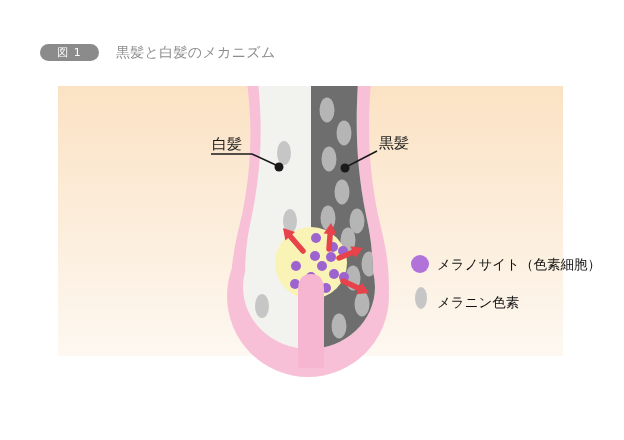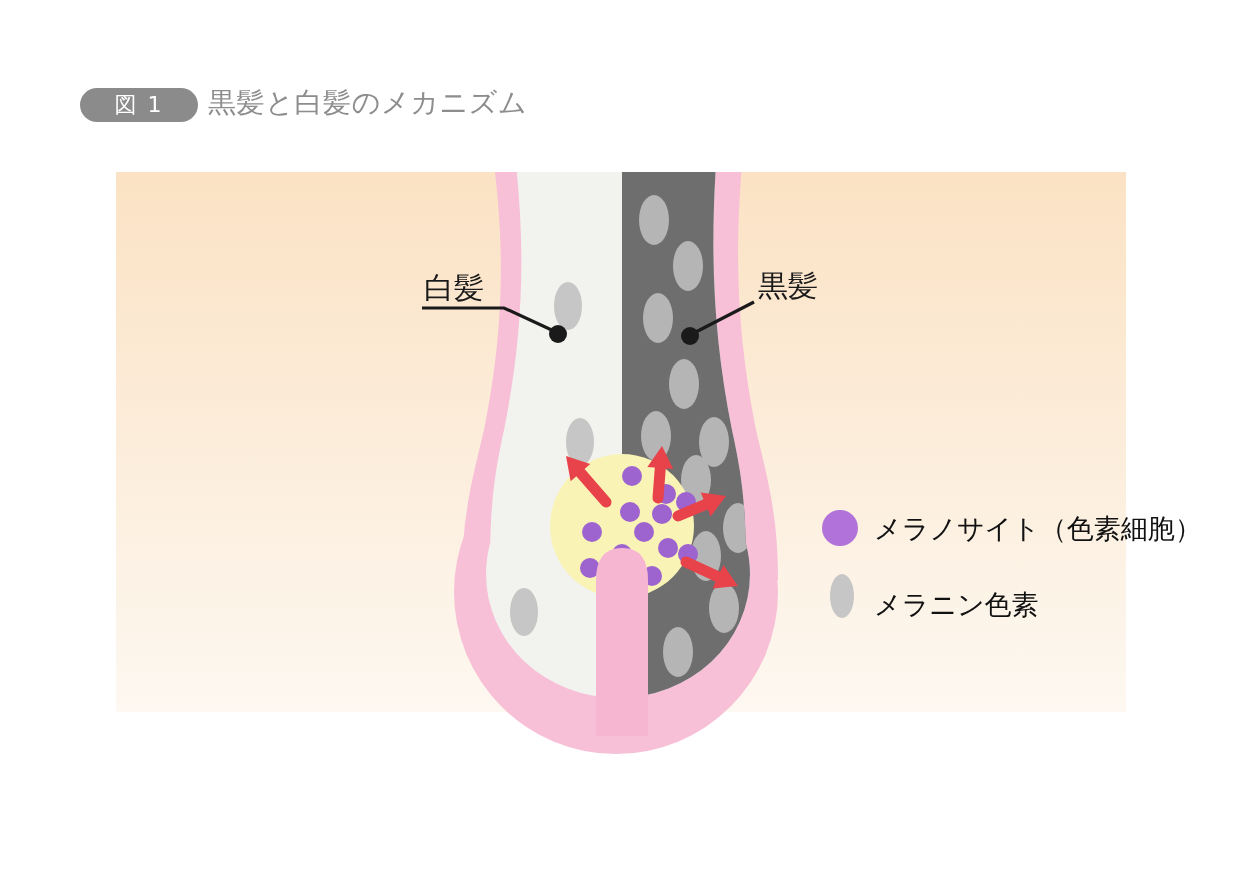--- a/index.html
+++ b/index.html
@@ -5,21 +5,21 @@
   html,body{margin:0;padding:0;background:#ffffff;}
   .page{
     position:relative;width:624px;height:440px;background:#ffffff;overflow:hidden;
     font-family:"DejaVu Sans",sans-serif;
   }
   .badge{
     position:absolute;left:40px;top:44px;width:59px;height:17px;border-radius:9px;
     font-size:11px;line-height:17px;text-align:center;letter-spacing:1px;
   }
   .fig-title{
-    position:absolute;left:104px;top:44px;height:17px;line-height:17px;
+    position:absolute;left:116px;top:44px;height:17px;line-height:17px;
     font-size:14px;letter-spacing:0.3px;font-family:Liberation Serif, serif;
   }
   svg{position:absolute;left:0;top:0;}
   text{font-family:"DejaVu Sans",sans-serif;}
   .callout-text{font-size:15px;}
   .legend-text{font-size:13.5px;}
 </style>
 </head>
 <body>
 

